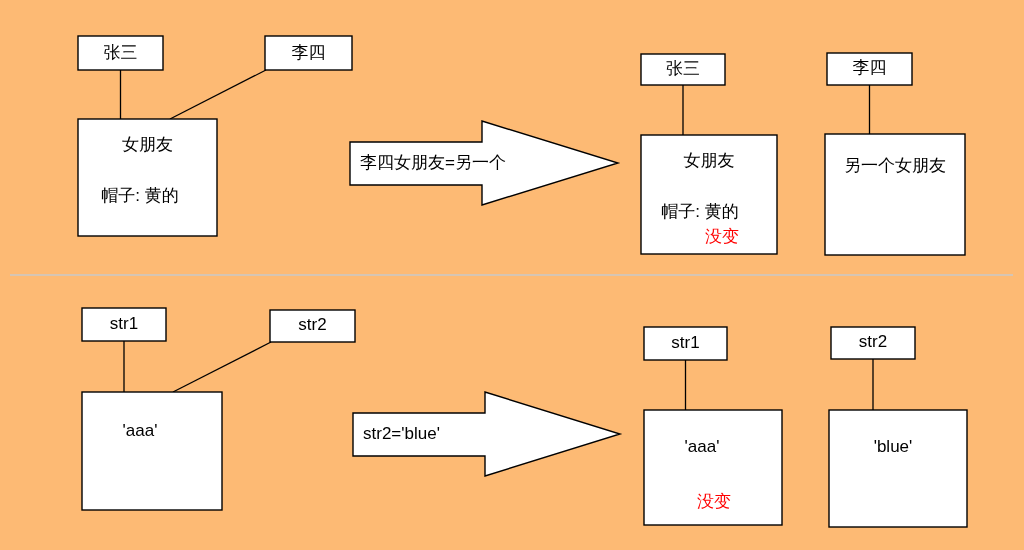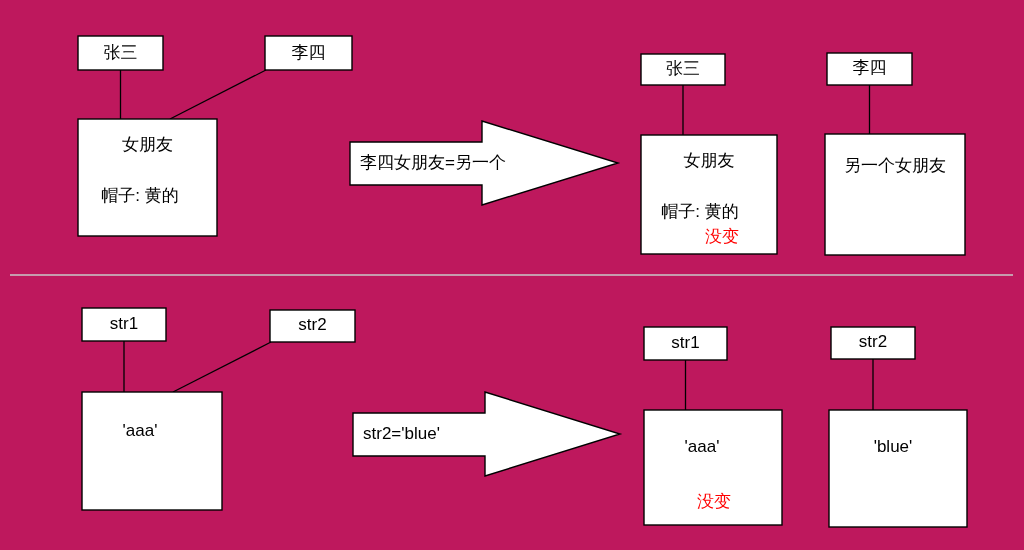--- a/index.html
+++ b/index.html
@@ -11,21 +11,21 @@
   body {
     width: 1024px;
     height: 550px;
     overflow: hidden;
     font-family: "Liberation Sans", "DejaVu Sans", sans-serif;
   }
   #diagram-root {
     position: relative;
     width: 1024px;
     height: 550px;
-    background: #be185d;
+    background: #fdba74;
   }
   svg.diagram-canvas {
     position: absolute;
     left: 0;
     top: 0;
     width: 1024px;
     height: 550px;
     display: block;
   }
   .box-shape {

